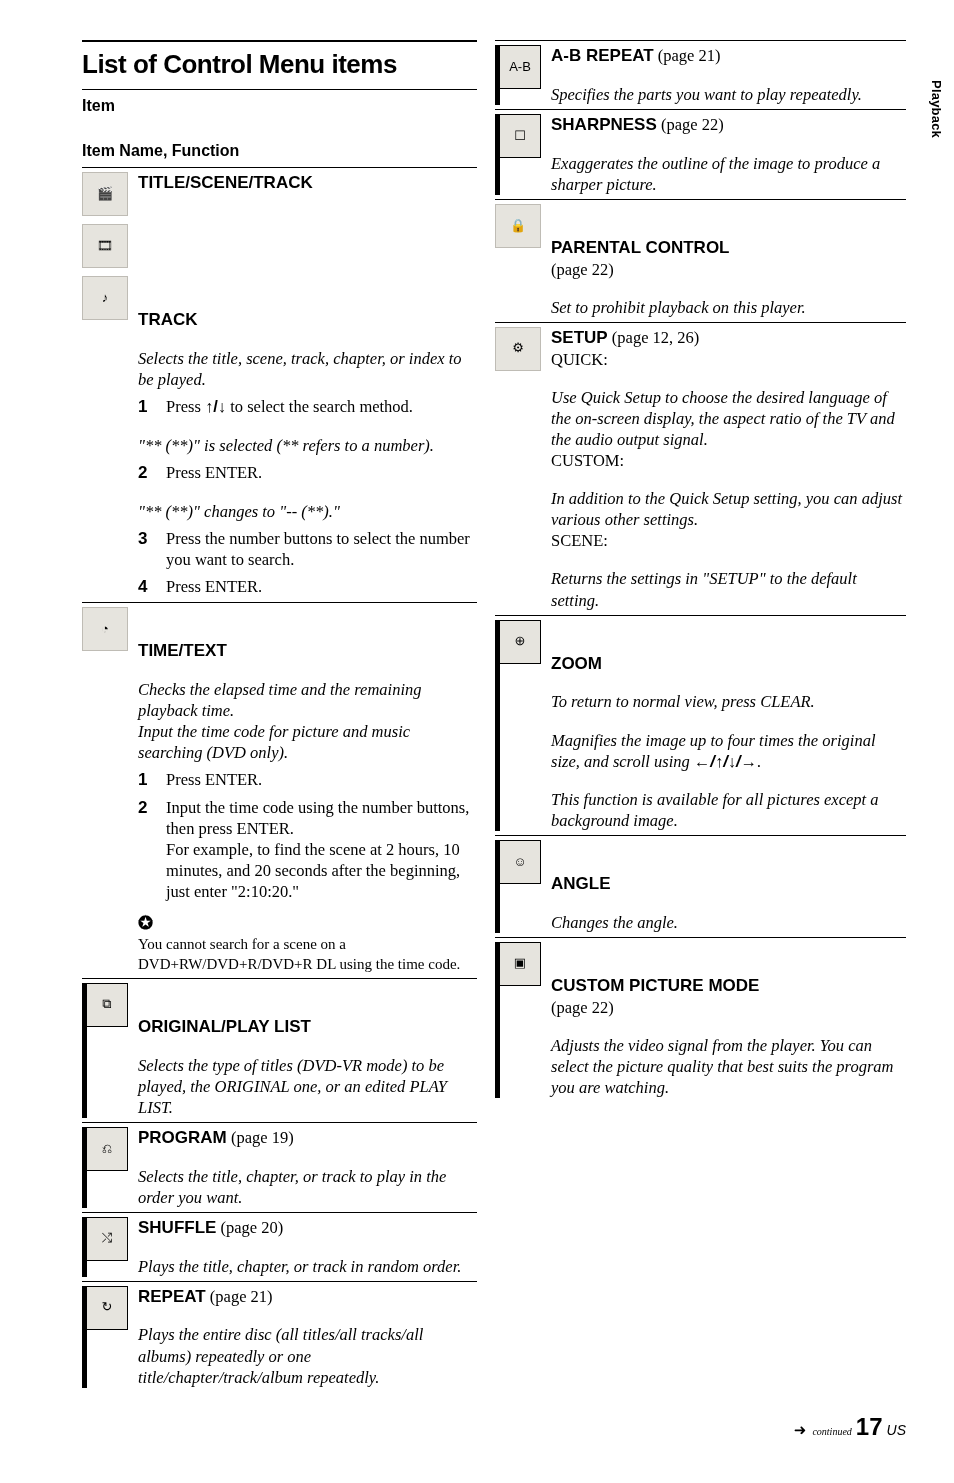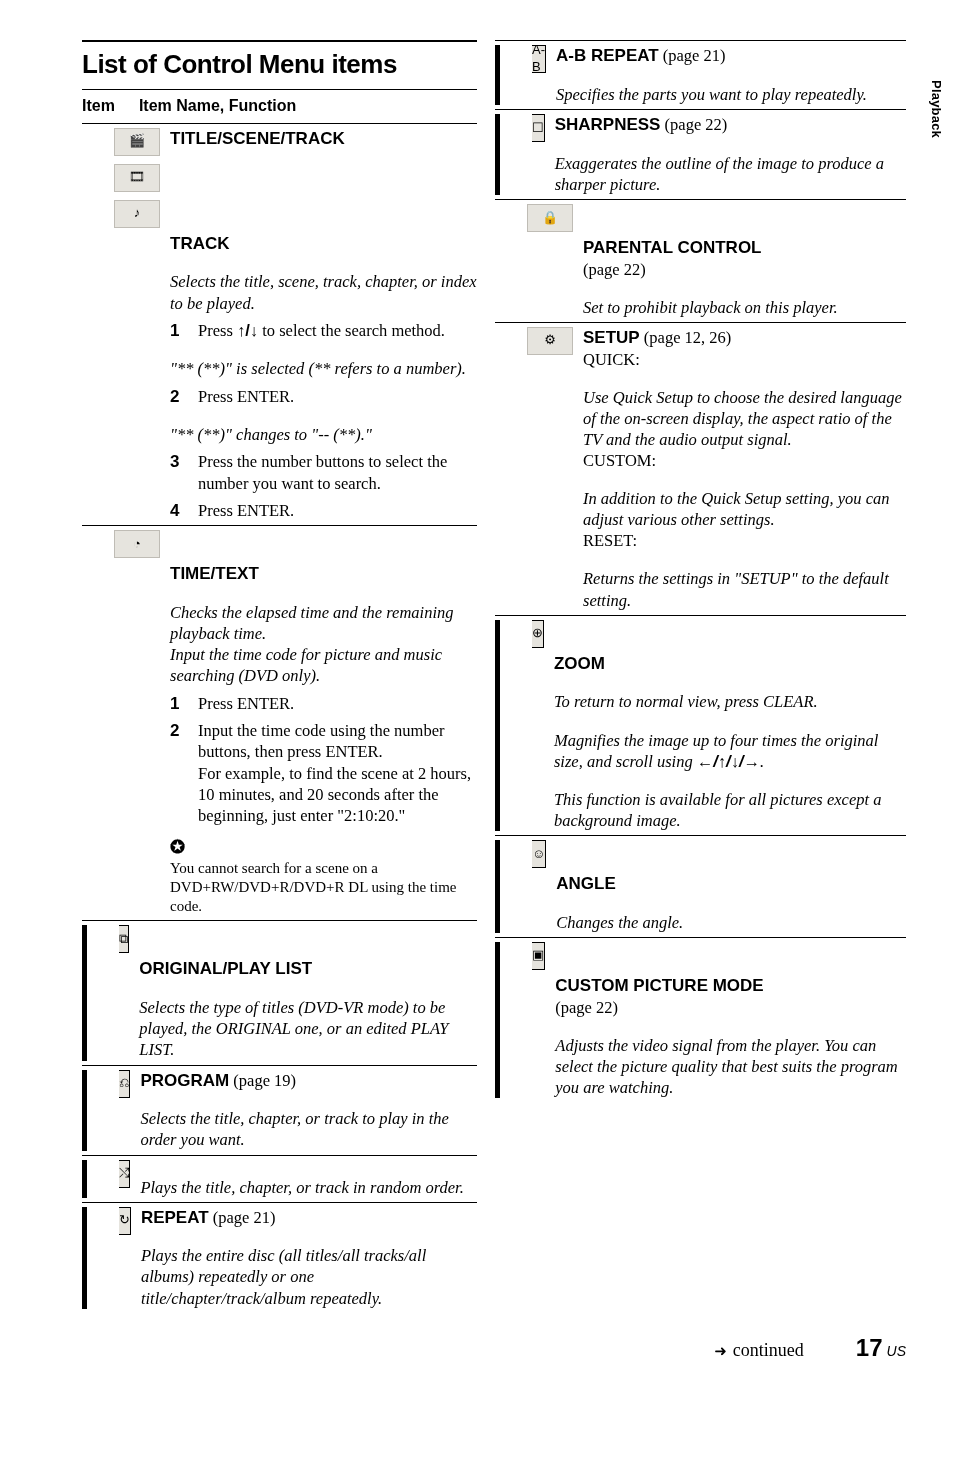--- a/index.html
+++ b/index.html
@@ -32,36 +32,36 @@
     margin: 4px 0 8px 0;
     letter-spacing: -0.5px;
   }
   .item-header {
     display: flex;
     gap: 24px;
     font-family: Arial, Helvetica, sans-serif;
     font-weight: bold;
     font-size: 16px;
     margin: 4px 0 6px 0;
+    flex-direction: column;
   }
 
   .entry {
     display: flex;
     gap: 10px;
     padding: 4px 0;
   }
   .entry + .entry { border-top: 1px solid #000; }
   .iconbox {
-    flex: 0 0 46px; height: 28px;
+    flex: 0 0 46px; height: 44px;
     border: 1px solid #000;
     display: flex; align-items: center; justify-content: center;
     font-family: Arial, Helvetica, sans-serif;
     font-size: 13px;
     background: #fff;
-    margin-left: 32px;
   }
   .iconbox.grey { background: #e6e4de; }
   .iconbox.grey-only { background: #e6e4de; border-color:#bfbcb5; }
   .iconleft { width: 6px; background:#000; align-self: stretch; }
   .iconwrap { flex:0 0 46px; display:flex; }
   .iconwrap .iconbox { flex:1; border-left:none; }
   .iconwrap .iconleft { flex:0 0 5px; }
 
   .body { flex: 1; }
   .title {
@@ -101,26 +101,25 @@
     letter-spacing: 0.2px;
   }
 
   .footer {
     display:flex;
     justify-content:flex-end;
     align-items:baseline;
     gap:4px;
     margin-top: 20px;
   }
-  .footer .cont { font-size: 18px; }
+  .footer .cont { font-style: italic; font-size: 10px; }
   .footer .pagenum {
     font-family: Arial, Helvetica, sans-serif;
     font-weight: bold;
     font-size: 24px;
-    margin-left: 48px;
   }
   .footer .us {
     font-family: Arial, Helvetica, sans-serif;
     font-style: italic;
     font-size: 14px;
   }
   .arrow { font-size: 15px; margin-right: 2px; }
   .stack > .entry:first-child { border-top: 1px solid #000; }
 
   .sym { font-family: Arial, Helvetica, sans-serif; font-weight:bold; }
@@ -226,20 +225,21 @@
           <div class="desc">Selects the title, chapter, or track to play in the order you want.</div>
         </div>
       </div>
 
       <div class="entry">
         <div class="iconwrap">
             <div class="iconleft"></div>
             <div class="iconbox grey">⤭</div>
           </div>
         <div class="body">
+          <div><span class="title">SHUFFLE</span><span class="pg"> (page 20)</span></div>
           <div class="desc">Plays the title, chapter, or track in random order.</div>
         </div>
       </div>
 
       <div class="entry">
         <div class="iconwrap">
             <div class="iconleft"></div>
             <div class="iconbox grey">↻</div>
           </div>
         <div class="body">
@@ -285,21 +285,21 @@
       </div>
 
       <div class="entry">
         <div class="iconbox grey-only">⚙</div>
         <div class="body">
           <div><span class="title">SETUP</span><span class="pg"> (page 12, 26)</span></div>
           <div>QUICK:</div>
           <div class="desc">Use Quick Setup to choose the desired language of the on-screen display, the aspect ratio of the TV and the audio output signal.</div>
           <div>CUSTOM:</div>
           <div class="desc">In addition to the Quick Setup setting, you can adjust various other settings.</div>
-          <div>RESET:</div>
+          <div>SCENE:</div>
           <div class="desc">Returns the settings in "SETUP" to the default setting.</div>
         </div>
       </div>
 
       <div class="entry">
         <div class="iconwrap">
             <div class="iconleft"></div>
             <div class="iconbox grey">⊕</div>
           </div>
         <div class="body">

